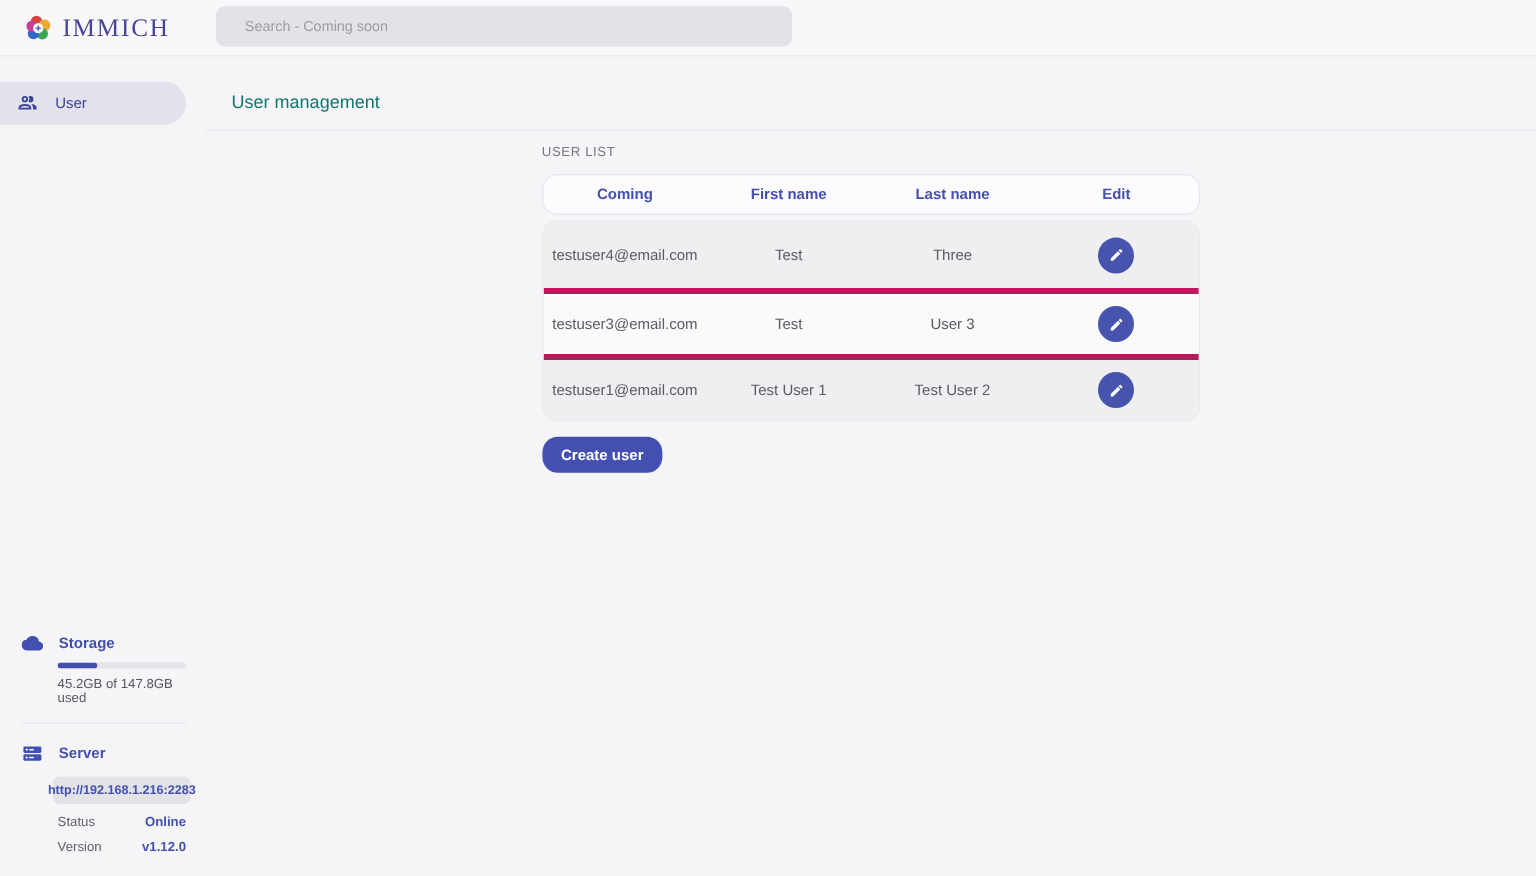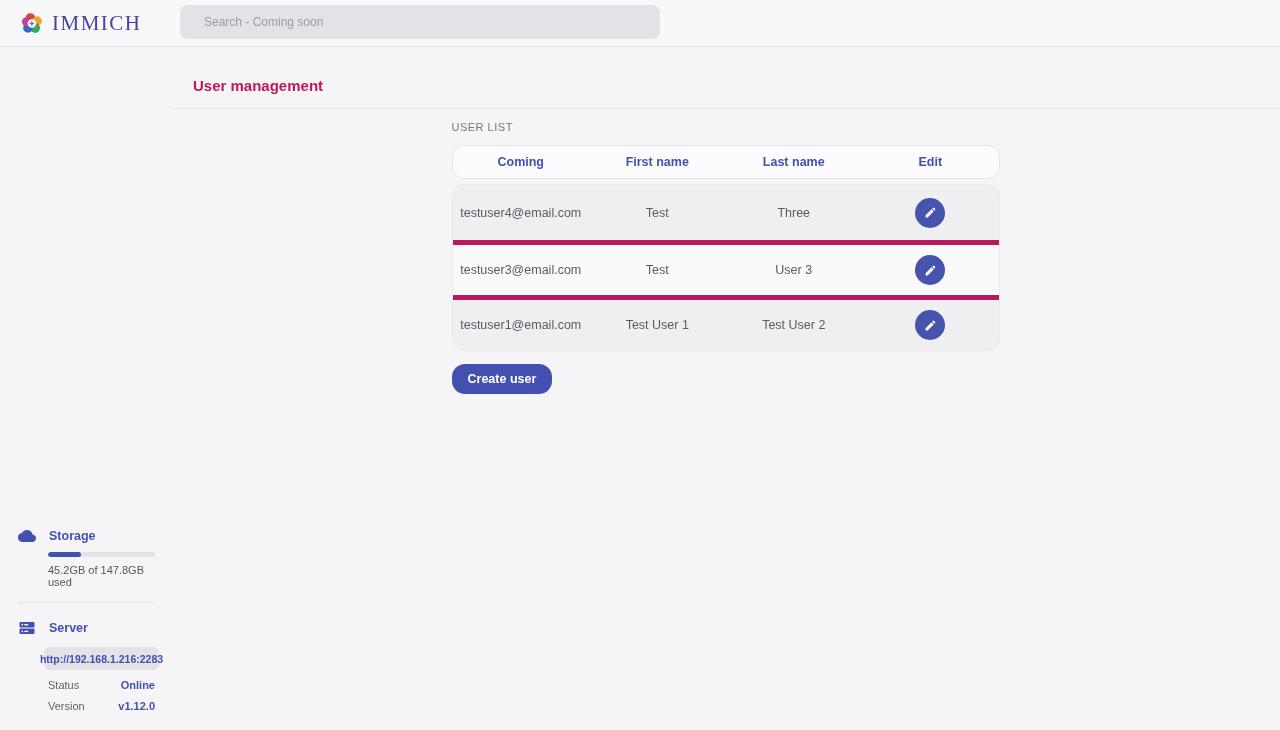--- a/index.html
+++ b/index.html
@@ -132,22 +132,22 @@
     font-size: 11px;
   }
   .kv-label { color: #5f5f68; }
   .kv-value { color: #4250af; font-weight: 700; }
 
   
   .main { flex: 1; display: flex; flex-direction: column; }
   .page-title {
     margin: 30px 0 0 22px;
     font-size: 15px;
-    font-weight: 700;
-    color: #be185d;
+    font-weight: 400;
+    color: #0f766e;
   }
   .main-divider { border: none; border-top: 1px solid #e5e5ea; margin-top: 14px; }
 
   .content { width: 548px; margin: 0 auto; }
   .section-label {
     margin-top: 12px;
     font-size: 11px;
     letter-spacing: 0.5px;
     color: #76767f;
   }
@@ -227,20 +227,28 @@
 
   <div class="search-box">
     <input type="text" placeholder="Search - Coming soon" style="">
   </div>
 
 </header>
 
 <div class="layout">
 
   <aside class="sidebar">
+    <div class="side-item">
+      <span>
+        <svg width="18" height="18" viewBox="0 0 24 24" fill="#3c4297">
+          <path d="M13.07 10.41A5 5 0 0 0 13.07 4.59A3.39 3.39 0 0 1 15 4A3.5 3.5 0 0 1 15 11A3.39 3.39 0 0 1 13.07 10.41M5.5 7.5A3.5 3.5 0 1 1 9 11A3.5 3.5 0 0 1 5.5 7.5M7.5 7.5A1.5 1.5 0 1 0 9 6A1.5 1.5 0 0 0 7.5 7.5M16 17V19H2V17S2 13 9 13 16 17 16 17M14 17C13.86 16.22 12.67 15 9 15S4.07 16.31 4 17M15.95 13A5.32 5.32 0 0 1 18 17V19H22V17S22 13.37 15.95 13Z"></path>
+        </svg>
+      </span>
+      <span class="side-item-label">User</span>
+    </div>
 
     <div class="side-bottom">
 
       <div>
         <div class="side-sec-head">
           <span>
             <svg width="18" height="18" viewBox="0 0 24 24" fill="#4250af">
               <path d="M19.35 10.04A7.49 7.49 0 0 0 12 4C9.11 4 6.6 5.64 5.35 8.04A5.994 5.994 0 0 0 0 14c0 3.31 2.69 6 6 6h13c2.76 0 5-2.24 5-5 0-2.64-2.05-4.78-4.65-4.96Z"></path>
             </svg>
           </span>

